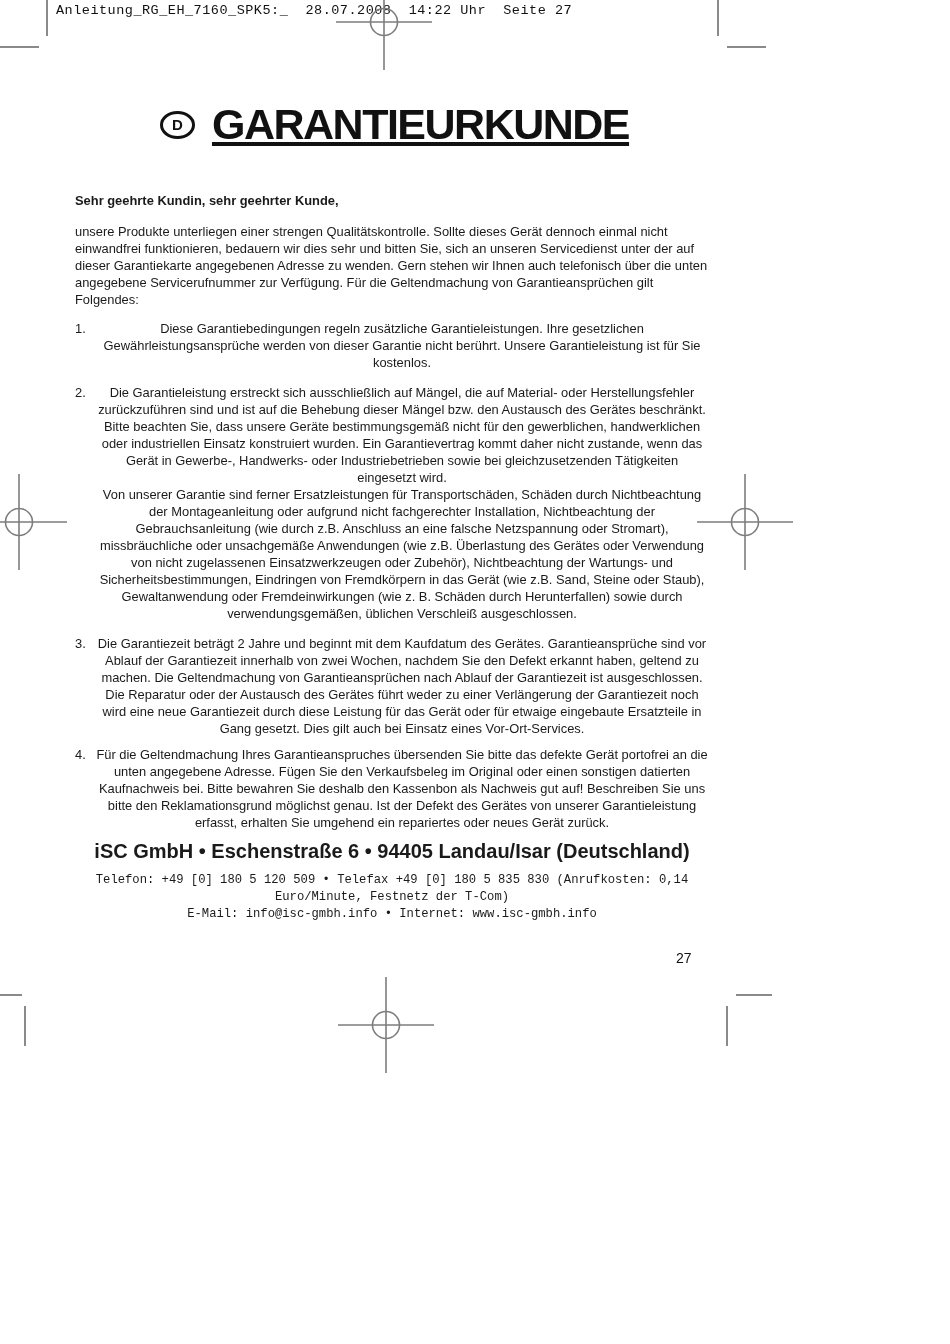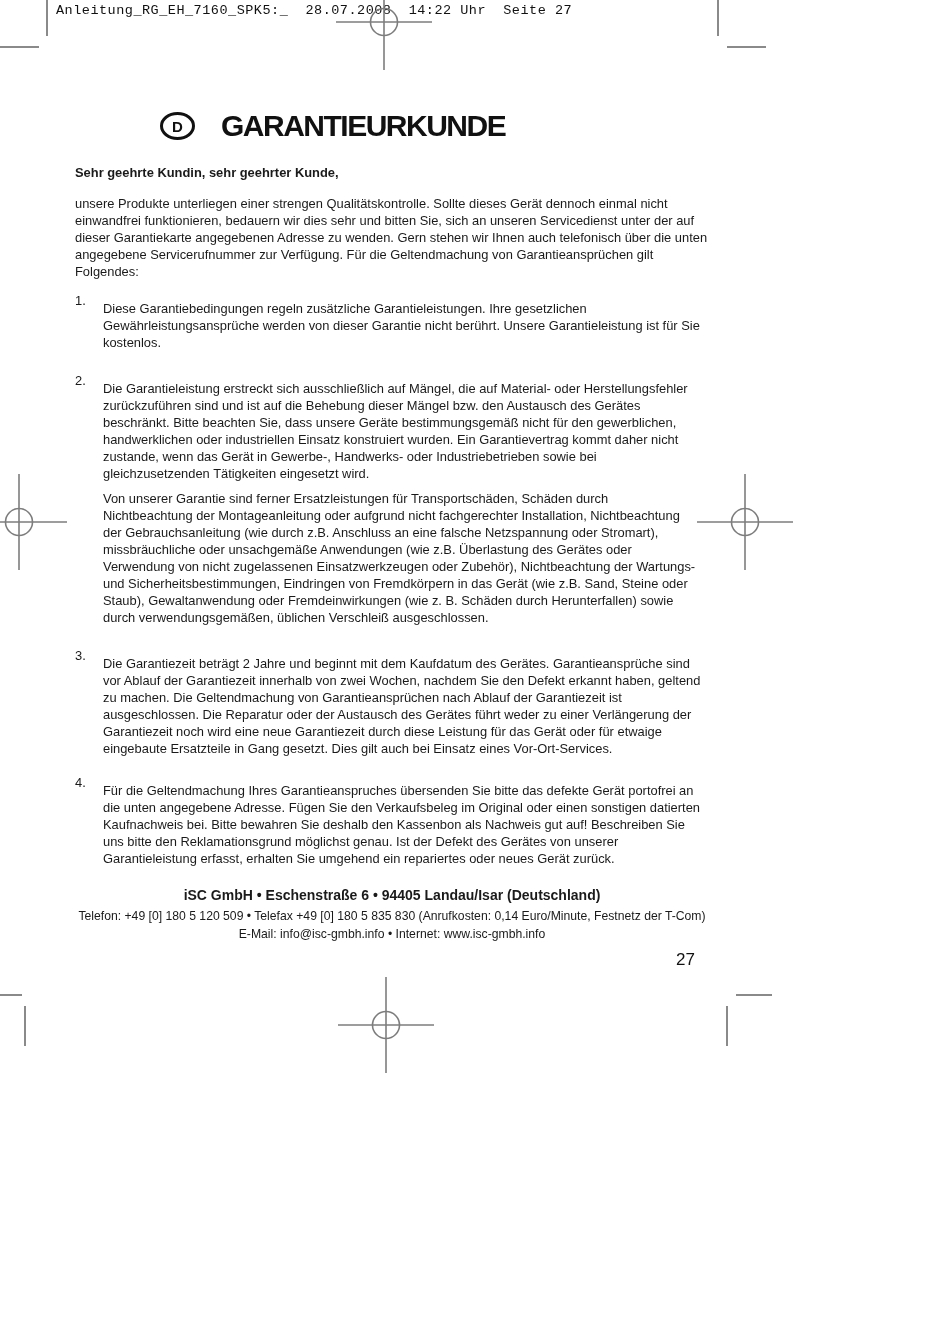--- a/index.html
+++ b/index.html
@@ -67,33 +67,34 @@
     width: 29px;
     height: 22px;
     border: 3px solid #111;
     border-radius: 50%;
     font-size: 15px;
     font-weight: 700;
     color: #111;
     flex: 0 0 auto;
   }
   .doc-title {
-    margin: 13px;
-    font-size: 30px;
+    margin: 4px;
+    font-size: 43px;
     font-weight: 700;
     letter-spacing: -1.5px;
     color: #111;
     white-space: nowrap;
+    text-decoration: underline;
   }
 
   
   .content {
     position: absolute;
     left: 75px;
-    top: 164px;
+    top: 192px;
     width: 634px;
     font-size: 12.9px;
     line-height: 17px;
   }
   .salutation {
     font-weight: 700;
     margin: 0;
   }
   .intro {
     margin: 14px 0 12px 0;
@@ -111,50 +112,52 @@
   .term-2 { margin-top: 13px; }
   .term-3 { margin-top: 13px; }
   .term-4 { margin-top: 9px;  }
   .term-num {
     flex: 0 0 20px;
   }
   .term-body {
     flex: 1 1 auto;
   }
   .term-body p {
-    margin: 8px;
+    margin: 0;
+    text-align: center;
   }
   .term-body p.spaced {
     margin-top: 17px;
   }
   .closing {
     margin: 10px 0 0 0;
   }
 
   
   .service-footer {
     margin-top: 12px;
     text-align: center;
   }
   .company-line {
-    font-size: 14px;
-    font-weight: 700;
-    margin: 4px;
+    font-size: 20px;
+    font-weight: 700;
+    margin: 12px;
   }
   .phone-line, .contact-line {
     font-size: 12.2px;
     line-height: 16.5px;
     margin: 1px 0 0 0;
+    font-family: Liberation Mono, monospace;
   }
 
   .page-number {
     position: absolute;
     left: 676px;
     top: 950px;
-    font-size: 17px;
+    font-size: 14px;
     color: #111;
   }
 </style>
 </head>
 <body>
 
 <div class="page">
 
   <div class="print-header">Anleitung_RG_EH_7160_SPK5:_  28.07.2008  14:22 Uhr  Seite 27</div>
 

